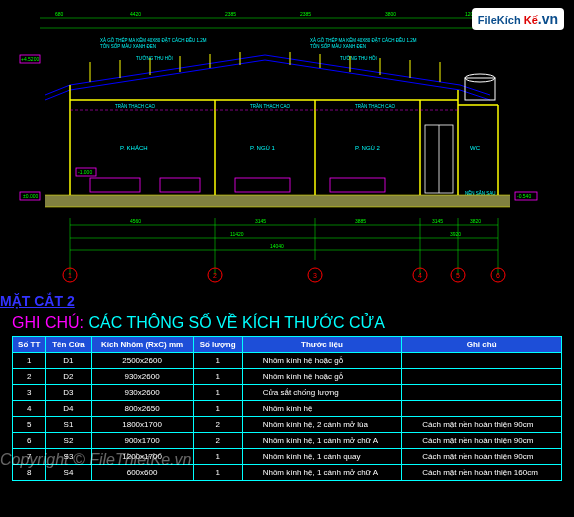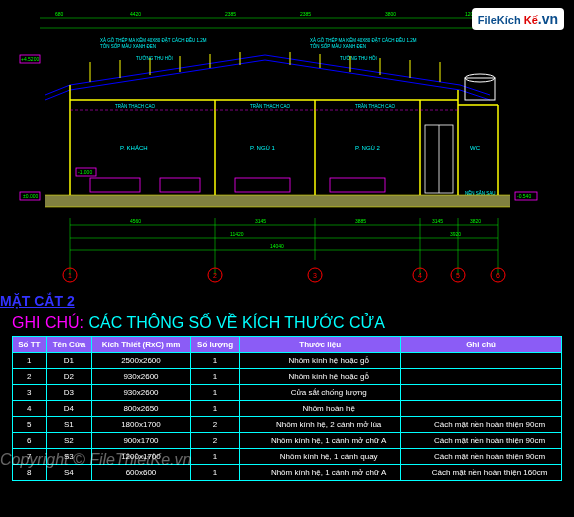--- a/index.html
+++ b/index.html
@@ -11,22 +11,22 @@
 .room-label{fill:#0ff;font-size:6px;font-family:Arial}
 .dim-text{fill:#0f0;font-size:5px}
 .note-text{fill:#0ff;font-size:4.5px}
 .caption-wrap{text-align:left;padding:2px 0}
 .caption{color:#33f;font-weight:bold;font-size:14px;text-decoration:underline}
 .ghichu-line{color:#0ff;font-size:16px;padding:2px 0 4px 12px}
 .ghichu-line .lbl{color:#f0f}
 .table-wrap{padding:0 12px}
 table{width:100%;border-collapse:collapse;background:#000}
 th,td{border:1px solid #0ff;color:#fff;font-size:8px;padding:2px 3px;text-align:center;height:16px}
-th{background:#8b5cf6;color:#fff;font-weight:bold}
-td.left{text-align:center;padding-left:20px}
+th{background:#1d4ed8;color:#fff;font-weight:bold}
+td.left{text-align:left;padding-left:20px}
 .copyright{position:absolute;bottom:48px;left:0;width:100%;text-align:left;color:rgba(255,255,255,0.4);font-size:16px;font-style:italic;pointer-events:none;z-index:50}
 .axis-circle{fill:none;stroke:#f00;stroke-width:1}
 .axis-num{fill:#f00;font-size:7px;text-anchor:middle}
 </style>
 </head>
 <body>
 
 <div class="watermark-logo">
   <span class="f">File</span><span class="t">Kích</span> <span class="k">Kế</span><span class="vn">.vn</span>
 </div>
@@ -176,21 +176,21 @@
   <span class="lbl">GHI CHÚ:</span>
   <span>CÁC THÔNG SỐ VỀ KÍCH THƯỚC CỬA</span>
 </div>
 
 <div class="table-wrap">
 <table>
   <thead>
         <tr>
     <th>Số TT</th>
     <th>Tên Cửa</th>
-    <th>Kích Thiết (RxC) mm</th>
+    <th>Kích Nhôm (RxC) mm</th>
     <th>Số lượng</th>
     <th>Thước liệu</th>
     <th>Ghi chú</th>
   </tr>
       </thead>
   <tbody id="tbody">
         <tr>
           <td>1</td>
           <td>D1</td>
           <td>2500x2600</td>
@@ -212,21 +212,21 @@
           <td>930x2600</td>
           <td>1</td>
           <td class="left">Cửa sắt chống lượng</td>
           <td class="left"></td>
         </tr>
         <tr>
           <td>4</td>
           <td>D4</td>
           <td>800x2650</td>
           <td>1</td>
-          <td class="left">Nhôm hoàn hệ</td>
+          <td class="left">Nhôm kính hệ</td>
           <td class="left"></td>
         </tr>
         <tr>
           <td>5</td>
           <td>S1</td>
           <td>1800x1700</td>
           <td>2</td>
           <td class="left">Nhôm kính hệ, 2 cánh mở lùa</td>
           <td class="left">Cách mặt nền hoàn thiện 90cm</td>
         </tr>

